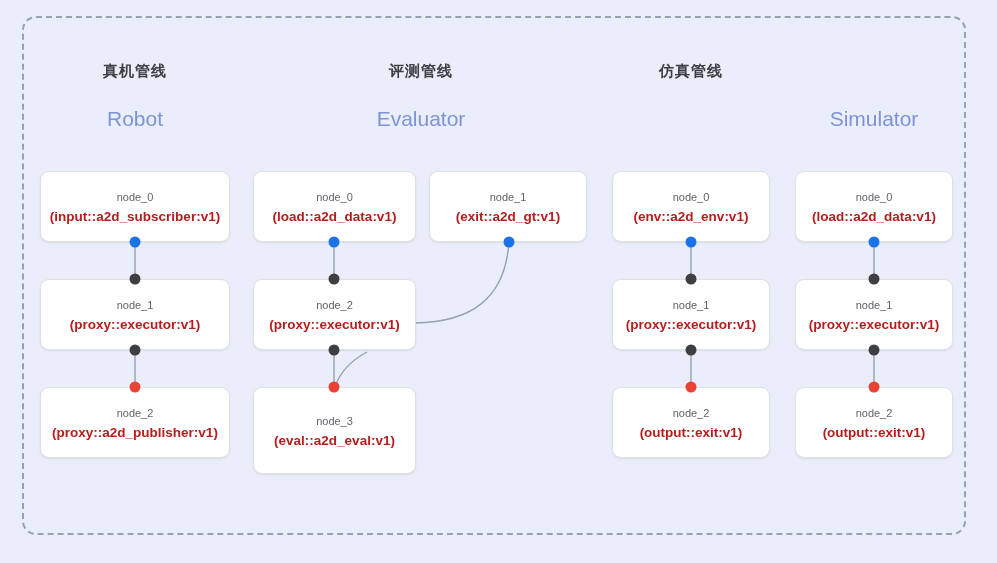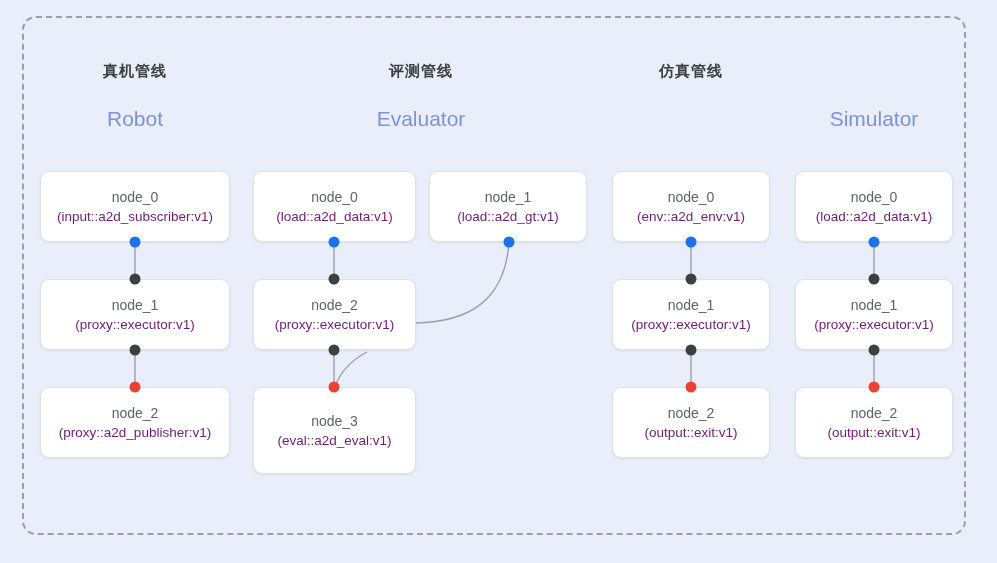--- a/index.html
+++ b/index.html
@@ -77,29 +77,30 @@
     border: 1px solid #dfe1e5;
     border-radius: 9px;
     box-shadow: 0 1px 2px rgba(60,64,67,0.10);
     display: flex;
     flex-direction: column;
     align-items: center;
     justify-content: center;
     text-align: center;
   }
   .node-name {
-    font-size: 14px;
+    font-size: 11px;
     color: #5f6368;
     line-height: 20px;
   }
   .node-type {
     font-size: 13.5px;
-    color: #701a75;
+    color: #b91c1c;
     line-height: 20px;
     white-space: nowrap;
+    font-weight: bold;
   }
 
   
   .port {
     position: absolute;
     width: 11px;
     height: 11px;
     border-radius: 50%;
     transform: translate(-50%, -50%);
     z-index: 5;
@@ -166,21 +167,21 @@
   </div>
 
   <div class="node-box" style="left:253px; top:171px; width:163px; height:71px;">
     <div class="node-name">node_0</div>
     <div class="node-type">(load::a2d_data:v1)</div>
   </div>
   <div class="port port-out" style="left:334px; top:242px;"></div>
 
   <div class="node-box" style="left:429px; top:171px; width:158px; height:71px;">
     <div class="node-name">node_1</div>
-    <div class="node-type">(load::a2d_gt:v1)</div>
+    <div class="node-type">(exit::a2d_gt:v1)</div>
   </div>
   <div class="port port-out" style="left:509px; top:242px;"></div>
 
   <div class="node-box" style="left:253px; top:279px; width:163px; height:71px;">
     <div class="node-name">node_2</div>
     <div class="node-type">(proxy::executor:v1)</div>
   </div>
   <div class="port port-in" style="left:334px; top:279px;"></div>
   <div class="port port-in" style="left:334px; top:350px;"></div>
 

